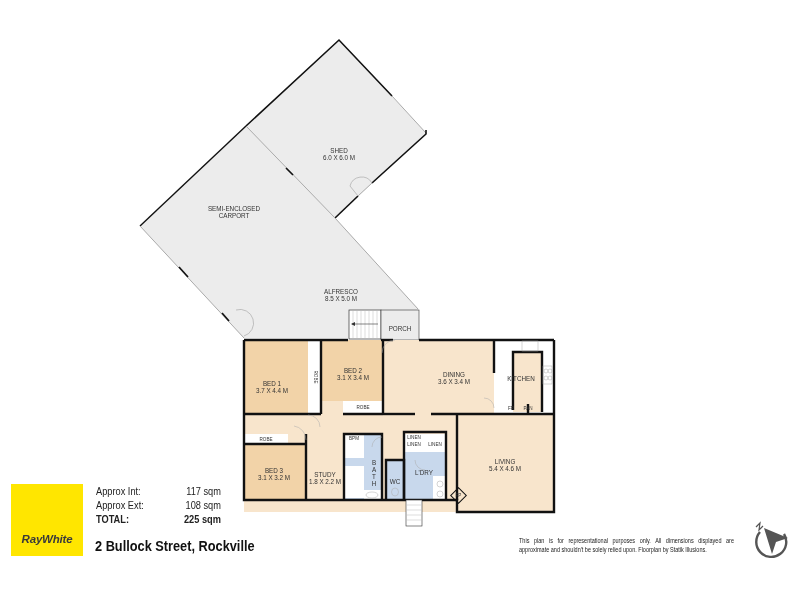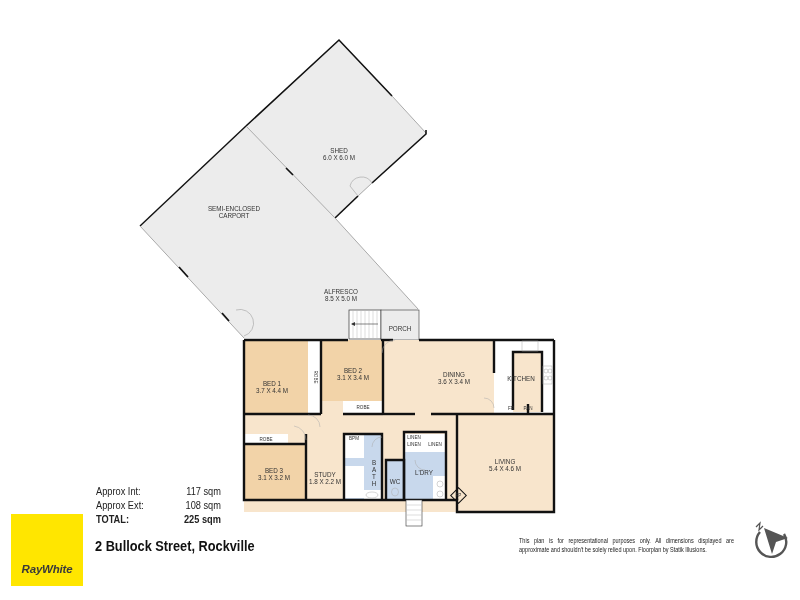--- a/index.html
+++ b/index.html
@@ -1,20 +1,20 @@
 <!DOCTYPE html>
 <html><head>
   <meta charset="utf-8">
   <style>
     html, body { margin: 0; padding: 0; background: #ffffff; }
     body { width: 800px; height: 600px; position: relative; overflow: hidden; font-family: "Liberation Sans", sans-serif; }
     #plan { position: absolute; left: 0; top: 0; width: 800px; height: 600px; }
     .room-label { font-family: "Liberation Sans", sans-serif; font-size: 6.3px; fill: #333333; text-anchor: middle; }
     .small-label { font-family: "Liberation Sans", sans-serif; font-size: 4.6px; fill: #333333; text-anchor: middle; }
-    .logo { position: absolute; left: 11px; top: 484px; width: 72px; height: 72px; background: #ffe600; margin-top: 30px; }
+    .logo { position: absolute; left: 11px; top: 484px; width: 72px; height: 72px; background: #ffe600; }
     .logo-text { position: absolute; left: 0; right: 0; bottom: 11px; text-align: center; font-family: "Liberation Sans", sans-serif; font-weight: bold; font-style: italic; font-size: 11.5px; color: #3a3a3a; letter-spacing: -0.2px; }
     .area-table { position: absolute; left: 96px; top: 484px; font-family: "Liberation Sans", sans-serif; font-size: 10.5px; color: #222; line-height: 14px; transform: scaleX(0.88); transform-origin: left top; }
     .area-row { display: flex; }
     .area-label { width: 82px; }
     .area-value { width: 60px; text-align: right; }
     .area-row.total { font-weight: bold; }
     .address { position: absolute; left: 95px; top: 538px; font-family: "Liberation Sans", sans-serif; font-weight: bold; font-size: 14.5px; color: #111; transform: scaleX(0.88); transform-origin: left top; white-space: nowrap; }
     .disclaimer { position: absolute; left: 519px; top: 536px; width: 250px; font-family: "Liberation Sans", sans-serif; font-size: 6.4px; color: #222; line-height: 9px; text-align: justify; transform: scaleX(0.86); transform-origin: left top; }
     .compass { position: absolute; left: 750px; top: 520px; width: 42px; height: 42px; }
   </style>

